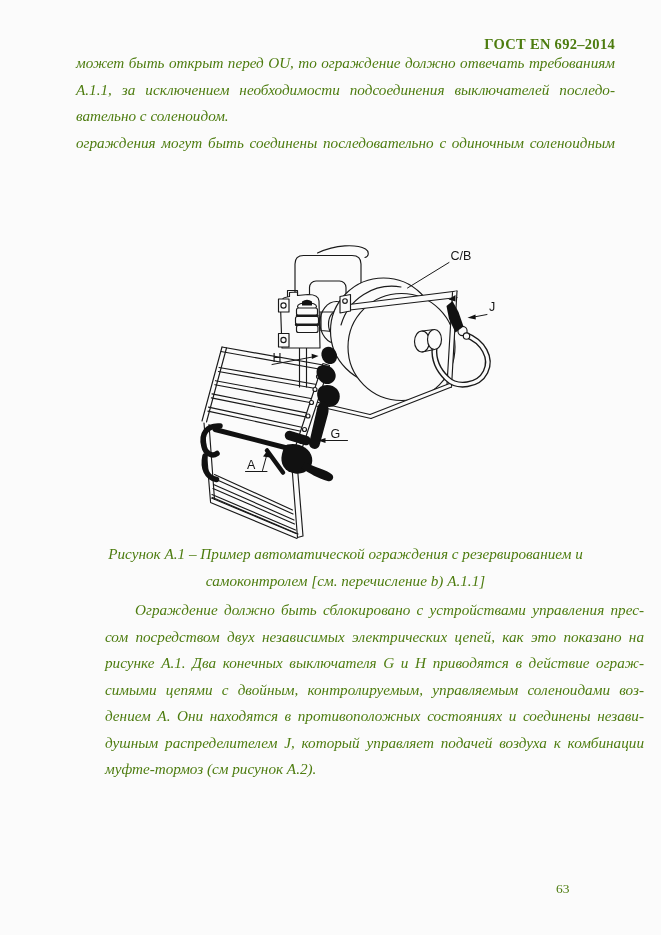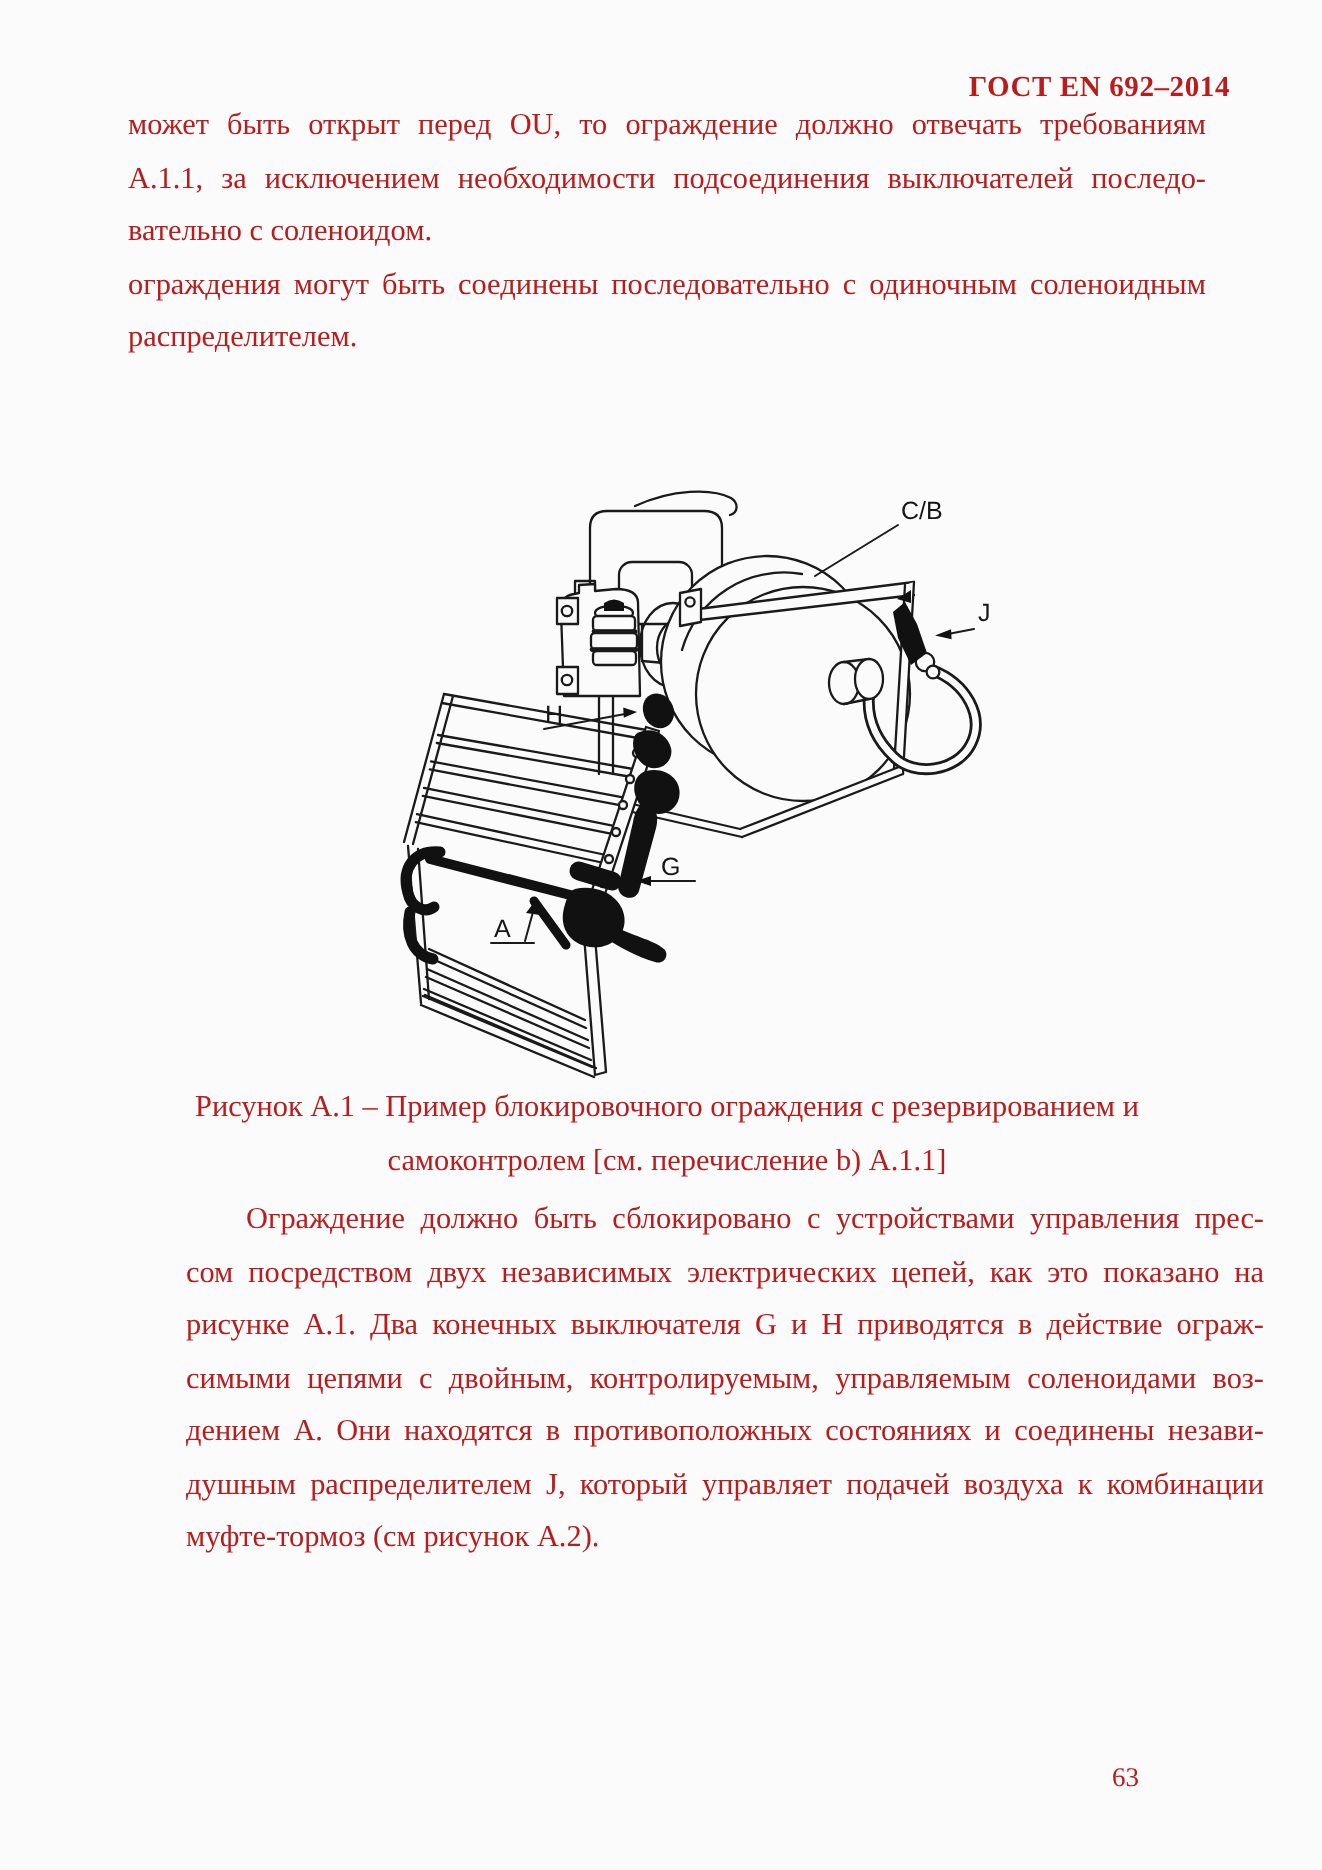--- a/index.html
+++ b/index.html
@@ -1,24 +1,24 @@
 <!DOCTYPE html>
 <html><head>
 <meta charset="utf-8">
 <style>
   html,body{margin:0;padding:0;background:#e8e8e8;}
   .page{
     position:relative;width:661px;height:935px;background:#fbfbfb;
-    font-family:"Liberation Serif", serif;color:#b91c1c;overflow:hidden;
+    font-family:"Liberation Serif", serif;color:#4d7c0f;overflow:hidden;
   }
   .hdr{
     position:absolute;top:36px;right:46px;font-weight:bold;font-size:14.5px;
     letter-spacing:.3px;white-space:nowrap;
   }
-  .col{position:absolute;left:64px;width:539px;}
+  .col{position:absolute;left:76px;width:539px;font-style:italic;}
   .t-top{top:50px;}
   .t-cap{top:540px;text-align:center;}
   .t-bot{top:597px;margin-left:29px;}
   .line{height:26.5px;line-height:26.5px;font-size:15.2px;white-space:nowrap;}
   .jl{white-space:normal;text-align:justify;text-align-last:justify;}
   .ll{text-align:left;}
   .ind{padding-left:30px;box-sizing:border-box;}
   .capline{height:27px;line-height:27px;font-size:15.2px;}
   .pnum{position:absolute;left:556px;top:881px;font-size:13.5px;}
   .fig{position:absolute;left:185px;top:235px;width:330px;height:310px;}
@@ -34,21 +34,20 @@
 
 <div class="page">
 
   <div class="hdr">ГОСТ EN 692–2014</div>
 
   <div class="col t-top">
     <div class="line jl">может быть открыт перед OU, то ограждение должно отвечать требованиям</div>
     <div class="line jl">А.1.1, за исключением необходимости подсоединения выключателей последо-</div>
     <div class="line ll">вательно с соленоидом.</div>
     <div class="line jl">ограждения могут быть соединены последовательно с одиночным соленоидным</div>
-    <div class="line ll">распределителем.</div>
   </div>
 
   <svg class="fig" viewBox="0 0 330 310">
 
     <g>
       <path class="s" d="M110,100 L110,29 Q110,20.5 118.5,20.5 L167,20.5 Q176,20.5 176,29 L176,64"></path>
       <path class="s" d="M132.5,18 C151,9.5 171,9 180.5,14 C184.5,16.5 184,21.5 180,22.5"></path>
       <rect class="s" x="124.5" y="46" width="36.5" height="31" rx="6.5"></rect>
       <path class="s" d="M136,77.5 L136,95 M150.5,77.5 L150.5,96.5 M136,95.5 L153,97"></path>
       <rect class="s" x="102.5" y="55.5" width="10" height="11.5"></rect>
@@ -169,21 +168,21 @@
       <polygon class="bk" points="133,205.5 140.5,203 140.5,208"></polygon>
       <text x="145.5" y="202.5">G</text>
 
       <path class="s" style="stroke-width:1" d="M60.5,236.5 L82,236.5 M77.5,235.5 L81.5,221"></path>
       <polygon class="bk" points="82.5,215.5 78,221.5 85,222.5"></polygon>
       <text x="62" y="233.5">A</text>
     </g>
   </svg>
 
   <div class="col t-cap">
-    <div class="capline">Рисунок А.1 – Пример блокировочного ограждения с резервированием и</div>
+    <div class="capline">Рисунок А.1 – Пример автоматической ограждения с резервированием и</div>
     <div class="capline">самоконтролем [см. перечисление b) А.1.1]</div>
   </div>
 
   <div class="col t-bot">
     <div class="line jl ind">Ограждение должно быть сблокировано с устройствами управления прес-</div>
     <div class="line jl">сом посредством двух независимых электрических цепей, как это показано на</div>
     <div class="line jl">рисунке А.1. Два конечных выключателя G и Н приводятся в действие ограж-</div>
     <div class="line jl">симыми цепями с двойным, контролируемым, управляемым соленоидами воз-</div>
     <div class="line jl">дением А. Они находятся в противоположных состояниях и соединены незави-</div>
     <div class="line jl">душным распределителем J, который управляет подачей воздуха к комбинации</div>

